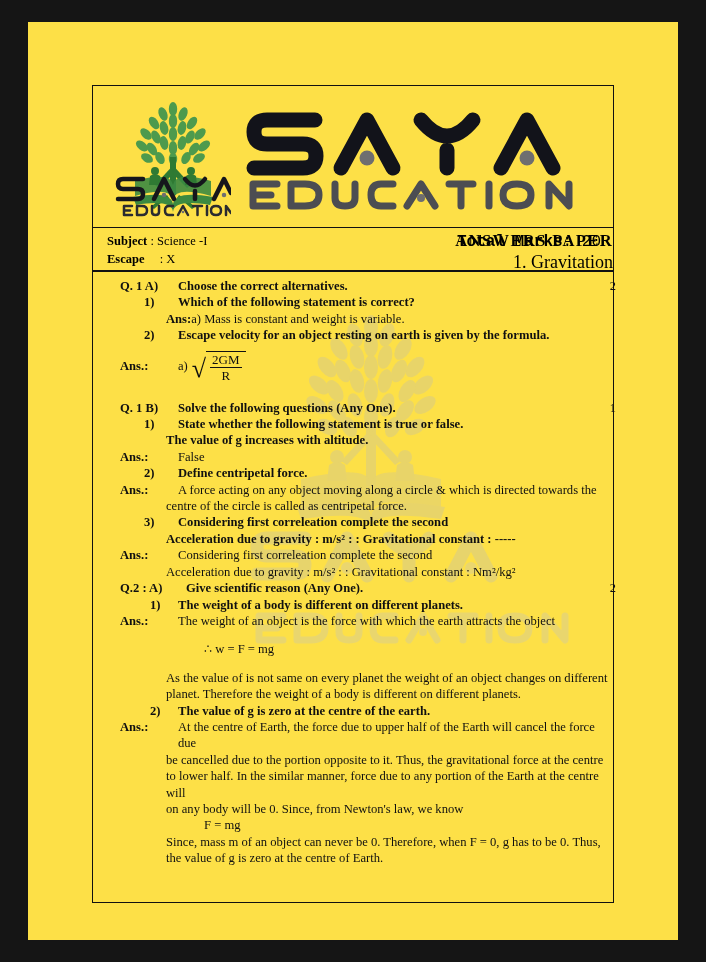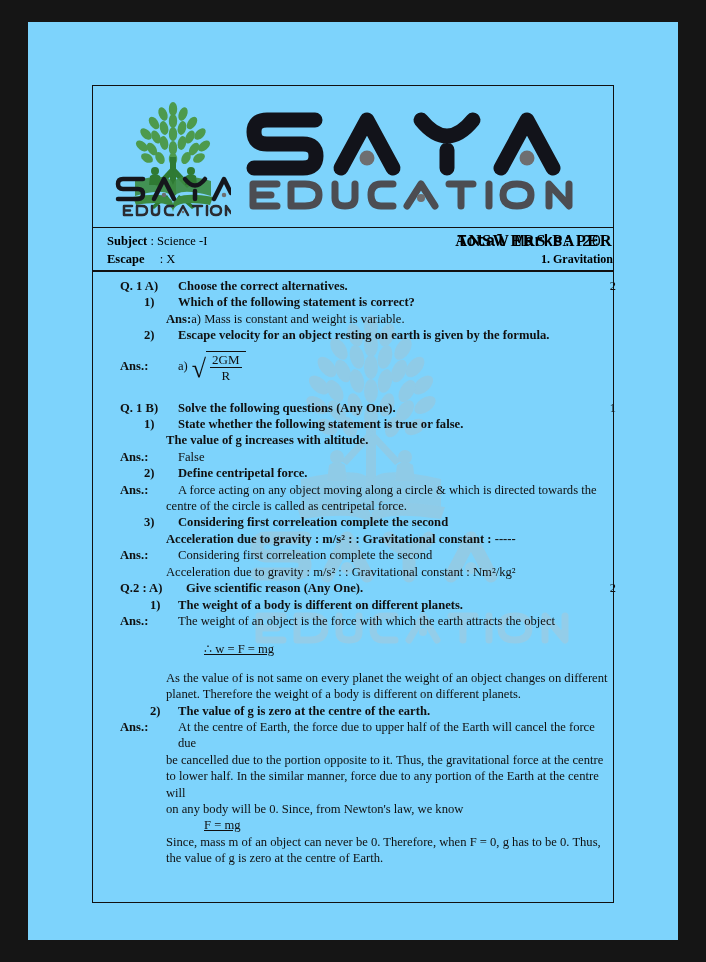--- a/index.html
+++ b/index.html
@@ -6,21 +6,21 @@
   body{
     width:706px;height:962px;
     background:#151515;
     font-family:"Liberation Serif", serif;
     overflow:hidden;
   }
   .page{
     position:absolute;
     left:28px;top:22px;
     width:650px;height:918px;
-    background:#7dd3fc;
+    background:#fde047;
   }
   .sheet{
     position:absolute;
     left:64px;top:63px;
     width:522px;height:818px;
     border:1.6px solid #111;
     background:transparent;
     box-sizing:border-box;
   }
 
@@ -65,21 +65,21 @@
     border-bottom:2.6px solid #111;
     box-sizing:border-box;
     z-index:2;
   }
   .meta-left{position:absolute;left:14px;top:4px;font-size:12.5px;line-height:18px;}
   .meta-left b{font-weight:bold;}
   .meta-mid{position:absolute;left:0;right:0;top:3px;text-align:right;}
   .meta-title{
     font-size:16.5px;font-weight:bold;letter-spacing:1.4px;
   }
-  .meta-sub{font-size:12px;font-weight:bold;margin-top:1px;}
+  .meta-sub{font-size:18px;font-weight:normal;margin-top:1px;}
   .meta-right{position:absolute;right:12px;top:5px;font-size:16px;font-family:Liberation Mono, monospace;}
   .meta-right b{font-weight:bold;}
 
   
   .body{
     position:absolute;left:15px;top:186px;width:100%;
     padding:6px 0 0 0;
     z-index:2;
     font-size:12.6px;
     color:#101010;
@@ -129,21 +129,21 @@
     border-top:1.3px solid #111;
     padding:0 4px;
     text-align:center;
   }
   .frac-n{
     display:block;font-size:13px;padding:0 2px 0px 2px;line-height:15px;
   }
   .frac-d{
     display:block;font-size:13px;border-top:1.2px solid #111;line-height:15px;padding-top:0px;
   }
-  .center-eq{padding-left:96px;text-decoration:underline;}
+  .center-eq{padding-left:96px;}
 </style>
 </head>
 <body>
 
 <div class="page">
   <div class="sheet">
 
     <div class="watermark">
       <svg class="wm-tree" viewBox="0 0 200 210">
         <g fill="#b9b9b9">

